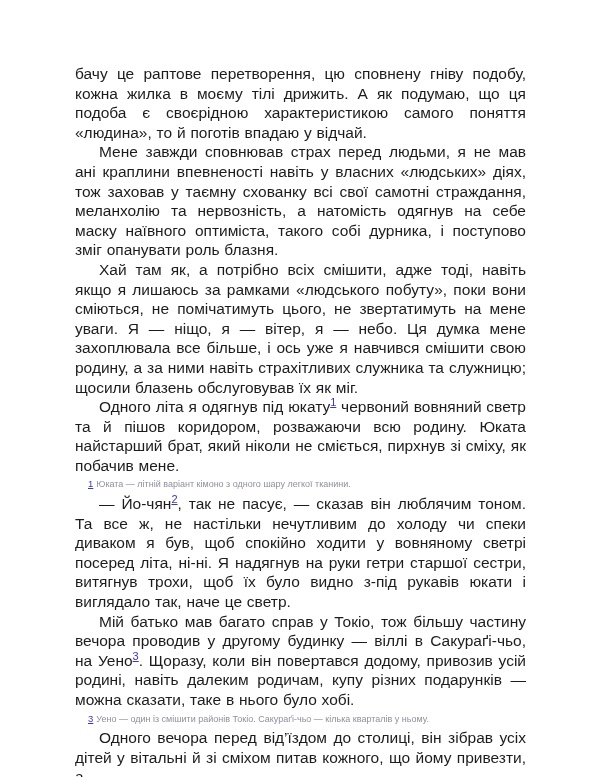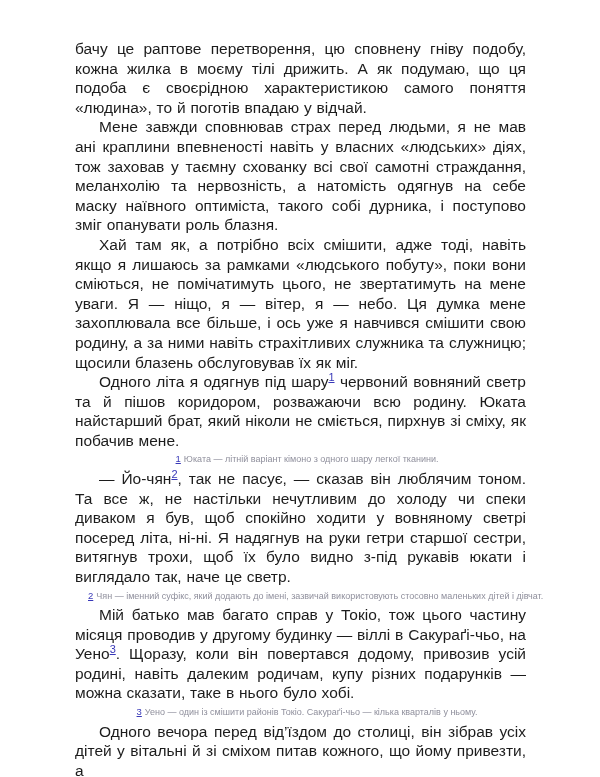--- a/index.html
+++ b/index.html
@@ -5,21 +5,21 @@
   html, body { margin: 0; padding: 0; }
   body {
     width: 600px; height: 777px;
     background: #ffffff;
     overflow: hidden;
     font-family: "Liberation Sans", sans-serif;
   }
   .page {
     box-sizing: border-box;
     width: 600px; height: 777px;
-    padding: 39px 74px 16px 75px;
+    padding: 64px 74px 16px 75px;
     background: #ffffff;
   }
   .para {
     margin: 0;
     color: #1c1c1c;
     font-size: 15.5px;
     line-height: 19.6px;
     text-align: justify;
     text-indent: 24px;
     word-spacing: 0.5px;
@@ -31,38 +31,37 @@
     font-size: 11px;
     line-height: 0;
     vertical-align: super;
     cursor: pointer;
   }
   .footnote {
     margin: 3px 0 3px 13px;
     font-size: 9px;
     line-height: 11.5px;
     color: #8f8f9c;
-    text-align: center;
+    text-align: left;
     white-space: nowrap;
   }
   .footnote .fn-num {
     color: #3838b8;
     text-decoration: underline;
     font-size: 9.5px;
     margin-right: 3px;
     cursor: pointer;
   }
 </style>
 </head>
 <body>
 
 <div class="page">
     <p class="para no-indent"><span>бачу це раптове перетворення, цю сповнену гніву подобу, кожна жилка в моєму тілі дрижить. А як подумаю, що ця подоба є своєрідною характеристикою самого поняття «людина», то й поготів впадаю у відчай.</span></p>
     <p class="para"><span>Мене завжди сповнював страх перед людьми, я не мав ані краплини впевненості навіть у власних «людських» діях, тож заховав у таємну схованку всі свої самотні страждання, меланхолію та нервозність, а натомість одягнув на себе маску наївного оптиміста, такого собі дурника, і поступово зміг опанувати роль блазня.</span></p>
     <p class="para"><span>Хай там як, а потрібно всіх смішити, адже тоді, навіть якщо я лишаюсь за рамками «людського побуту», поки вони сміються, не помічатимуть цього, не звертатимуть на мене уваги. Я — ніщо, я — вітер, я — небо. Ця думка мене захоплювала все більше, і ось уже я навчився смішити свою родину, а за ними навіть страхітливих служника та служницю; щосили блазень обслуговував їх як міг.</span></p>
-    <p class="para"><span>Одного літа я одягнув під шару</span><sup class="fn-link">1</sup><span> червоний вовняний светр та й пішов коридором, розважаючи всю родину. Юката найстарший брат, який ніколи не сміється, пирхнув зі сміху, як побачив мене.</span></p>
+    <p class="para"><span>Одного літа я одягнув під юкату</span><sup class="fn-link">1</sup><span> червоний вовняний светр та й пішов коридором, розважаючи всю родину. Юката найстарший брат, який ніколи не сміється, пирхнув зі сміху, як побачив мене.</span></p>
     <div class="footnote"><span class="fn-num">1</span><span>Юката — літній варіант кімоно з одного шару легкої тканини.</span></div>
     <p class="para"><span>— Йо-чян</span><sup class="fn-link">2</sup><span>, так не пасує, — сказав він люблячим тоном. Та все ж, не настільки нечутливим до холоду чи спеки диваком я був, щоб спокійно ходити у вовняному светрі посеред літа, ні-ні. Я надягнув на руки гетри старшої сестри, витягнув трохи, щоб їх було видно з-під рукавів юкати і виглядало так, наче це светр.</span></p>
-    <div class="footnote"><span class="fn-num">2</span><span>Чян — іменний суфікс, який додають до імені, зазвичай використовують стосовно маленьких дітей і дівчат.</span></div>
-    <p class="para"><span>Мій батько мав багато справ у Токіо, тож цього частину місяця проводив у другому будинку — віллі в Сакураґі-чьо, на Уено</span><sup class="fn-link">3</sup><span>. Щоразу, коли він повертався додому, привозив усій родині, навіть далеким родичам, купу різних подарунків — можна сказати, таке в нього було хобі.</span></p>
+    <p class="para"><span>Мій батько мав багато справ у Токіо, тож більшу частину вечора проводив у другому будинку — віллі в Сакураґі-чьо, на Уено</span><sup class="fn-link">3</sup><span>. Щоразу, коли він повертався додому, привозив усій родині, навіть далеким родичам, купу різних подарунків — можна сказати, таке в нього було хобі.</span></p>
     <div class="footnote"><span class="fn-num">3</span><span>Уено — один із смішити районів Токіо. Сакураґі-чьо — кілька кварталів у ньому.</span></div>
     <p class="para"><span>Одного вечора перед від’їздом до столиці, він зібрав усіх дітей у вітальні й зі сміхом питав кожного, що йому привезти, а</span></p>
   </div>
 
 </body></html>

